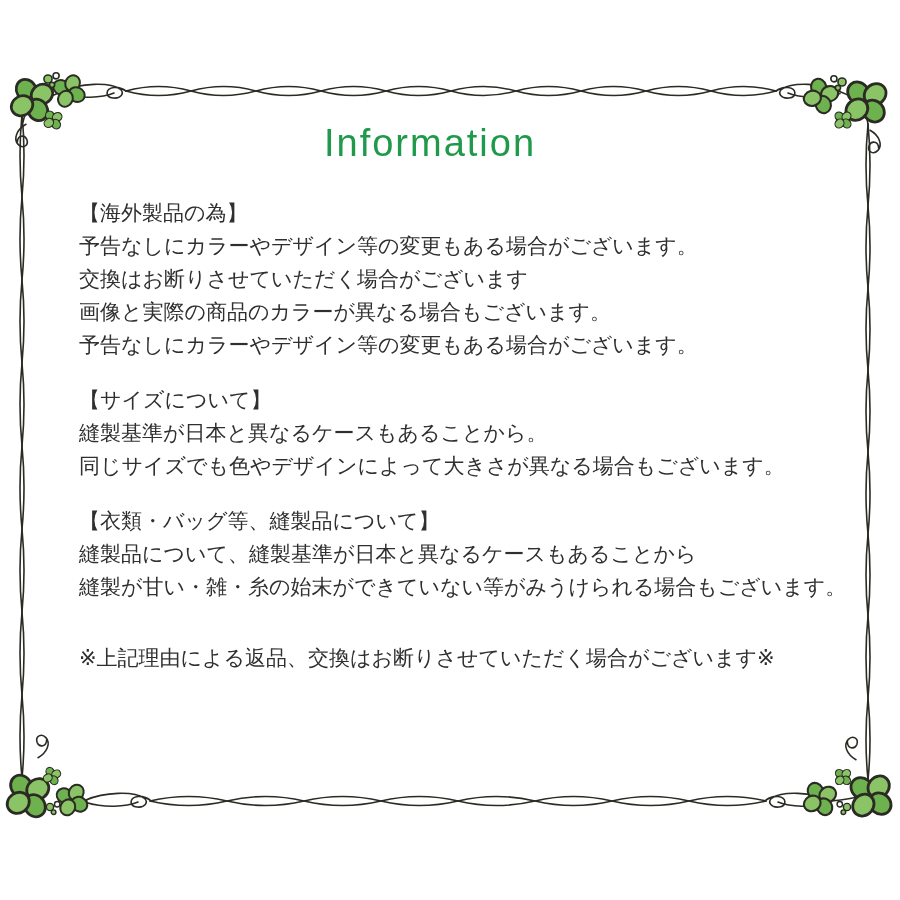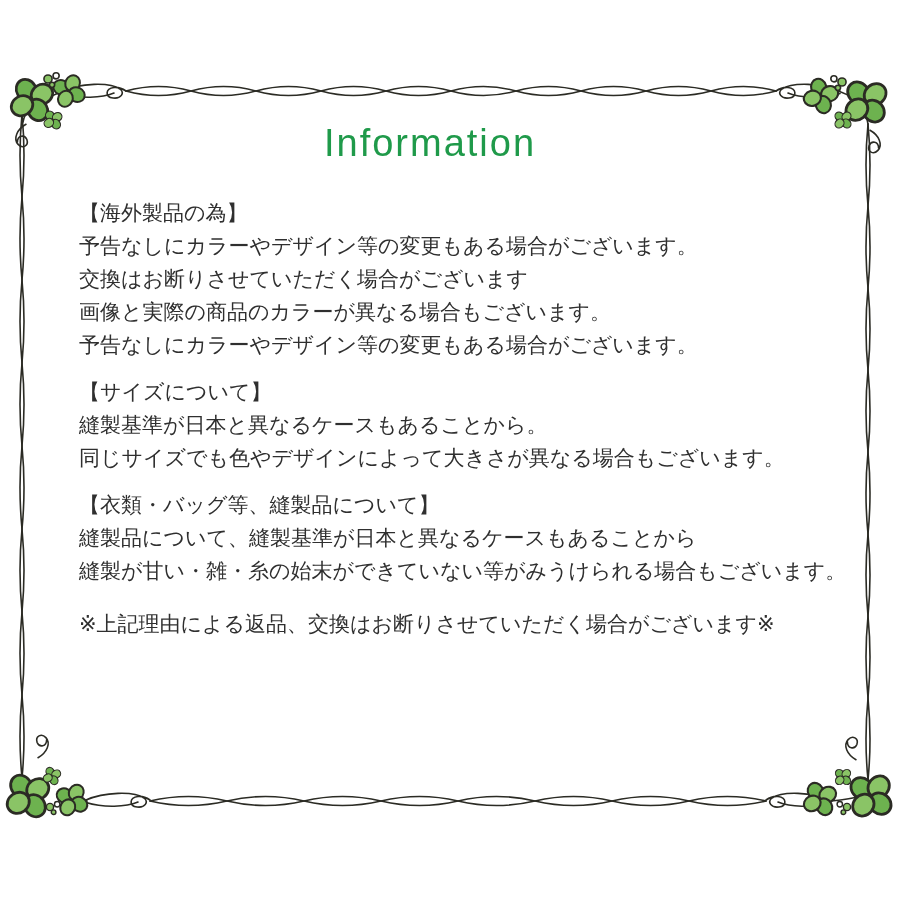--- a/index.html
+++ b/index.html
@@ -24,22 +24,22 @@
   .budg{fill:var(--clover-fill-light);stroke:var(--line);stroke-width:1.8;}
   .budw{fill:#ffffff;stroke:var(--line);stroke-width:1.8;}
   .title{
     position:absolute;top:122px;left:0;width:860px;
     margin:0;text-align:center;
     font-size:38px;font-weight:normal;letter-spacing:2px;
     color:var(--title-green);
   }
   .content{position:absolute;left:79px;top:196px;width:760px;color:var(--text);}
   .line{height:33px;line-height:33px;font-size:21px;white-space:nowrap;}
-  .sec + .sec{margin-top:14px;}
-  .notice{margin-top:20px;}
+  .sec + .sec{margin-top:22px;}
+  .notice{margin-top:38px;}
 </style>
 </head>
 <body>
 
 <div class="canvas">
 
   <svg class="frame" viewBox="0 0 900 900" aria-hidden="true">
     <defs>
       <g id="clover">
         <ellipse class="petal1" transform="rotate(-45)" cx="0" cy="-8.5" rx="7.2" ry="8.2"></ellipse>

